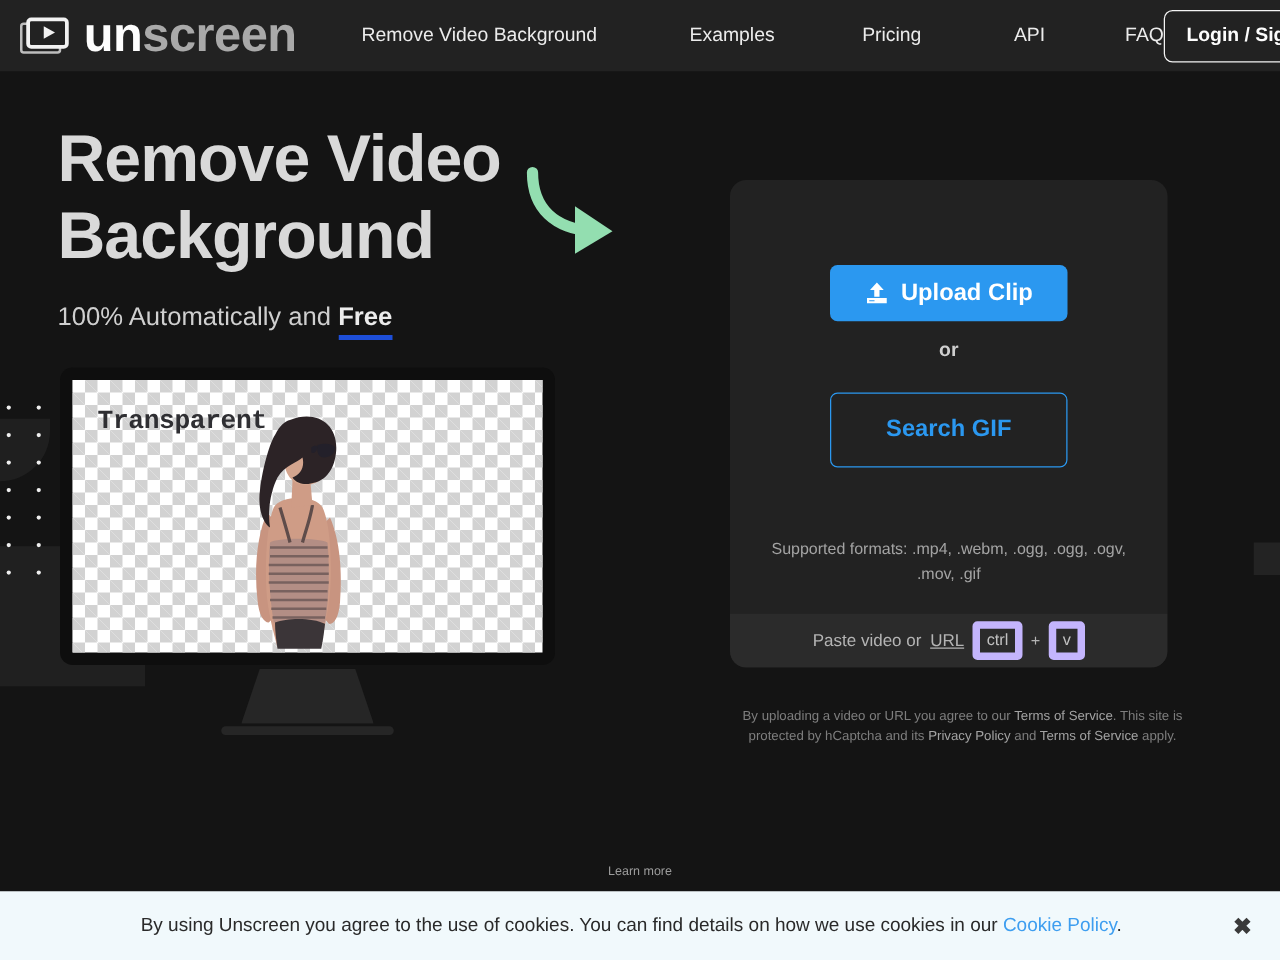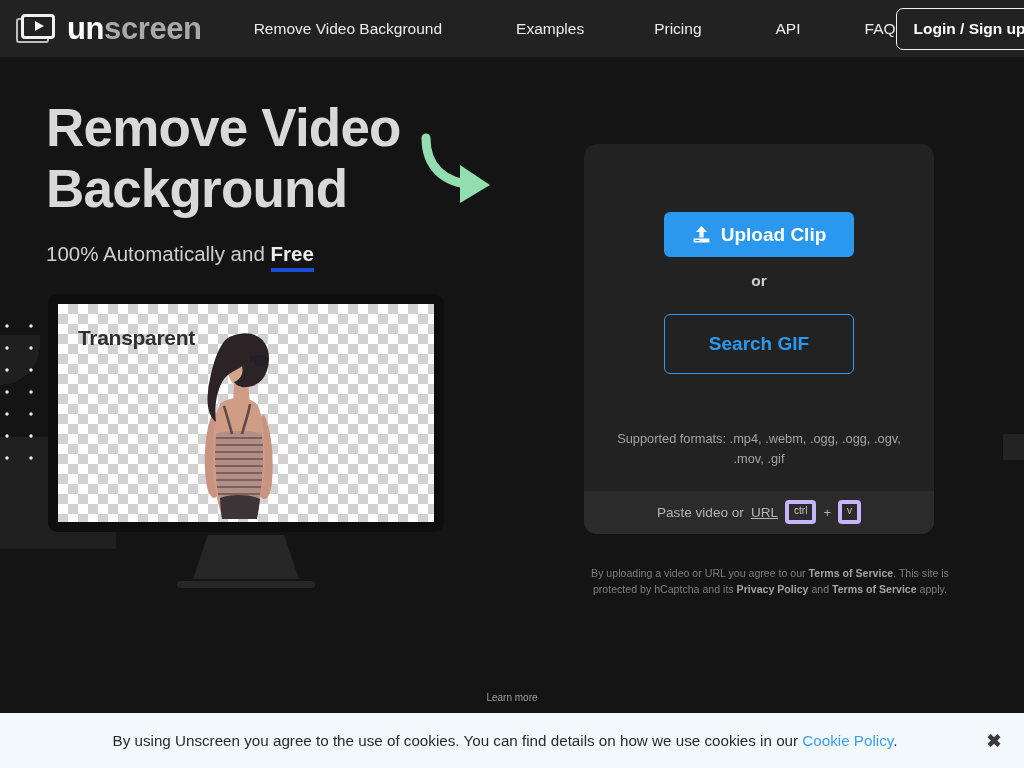--- a/index.html
+++ b/index.html
@@ -64,21 +64,21 @@
   #logo-mark .frame::after {
     content: "";
     display: block;
     width: 0; height: 0;
     border-left: 9px solid #f2f2f2;
     border-top: 5.5px solid transparent;
     border-bottom: 5.5px solid transparent;
     margin-left: 3px;
   }
   #logo-text {
-    font-size: 31px;
+    font-size: 39px;
     font-weight: 700;
     letter-spacing: -0.4px;
     line-height: 1;
     white-space: nowrap;
   }
   #logo-text .un { color: #fdfdfd; }
   #logo-text .screen { color: #a9a9a9; }
 
   #nav {
     display: flex;
@@ -189,20 +189,21 @@
     background: #232323;
     z-index: 3;
   }
 
   
   #monitor {
     position: absolute;
     left: 48px;
     top: 294px;
     z-index: 8;
+    font-family: Liberation Mono, monospace;
   }
   #monitor-screen {
     width: 396px;
     height: 238px;
     background: #0e0e0e;
     border-radius: 10px;
     padding: 10px;
     position: relative;
   }
   #monitor-canvas {
@@ -319,42 +320,42 @@
     font-size: 13.6px;
     color: #b4b4b4;
   }
   #paste-url-link {
     color: #b4b4b4;
     text-decoration: underline;
     cursor: pointer;
   }
   .kbd {
     display: inline-block;
-    border: 4px solid #c4b5fd;
+    border: 6px solid #c4b5fd;
     border-radius: 4px;
     padding: 1px 5px 2px;
-    font-size: 10px;
+    font-size: 13px;
     color: #c2c2c2;
     line-height: 1.25;
   }
   #kbd-plus { font-size: 13px; color: #b4b4b4; }
 
   
   #legal-text {
     position: absolute;
     left: 584px;
     top: 565px;
     width: 372px;
     text-align: center;
     font-size: 10.6px;
     line-height: 1.55;
     color: #7e7e7e;
     z-index: 10;
   }
-  #legal-text b { color: #a3a3a3; font-weight: 700; }
+  #legal-text b { color: #a3a3a3; font-weight: 400; }
 
   
   #learn-more {
     position: absolute;
     left: 0;
     top: 692px;
     width: 1024px;
     text-align: center;
     font-size: 10px;
     color: #9c9c9c;

